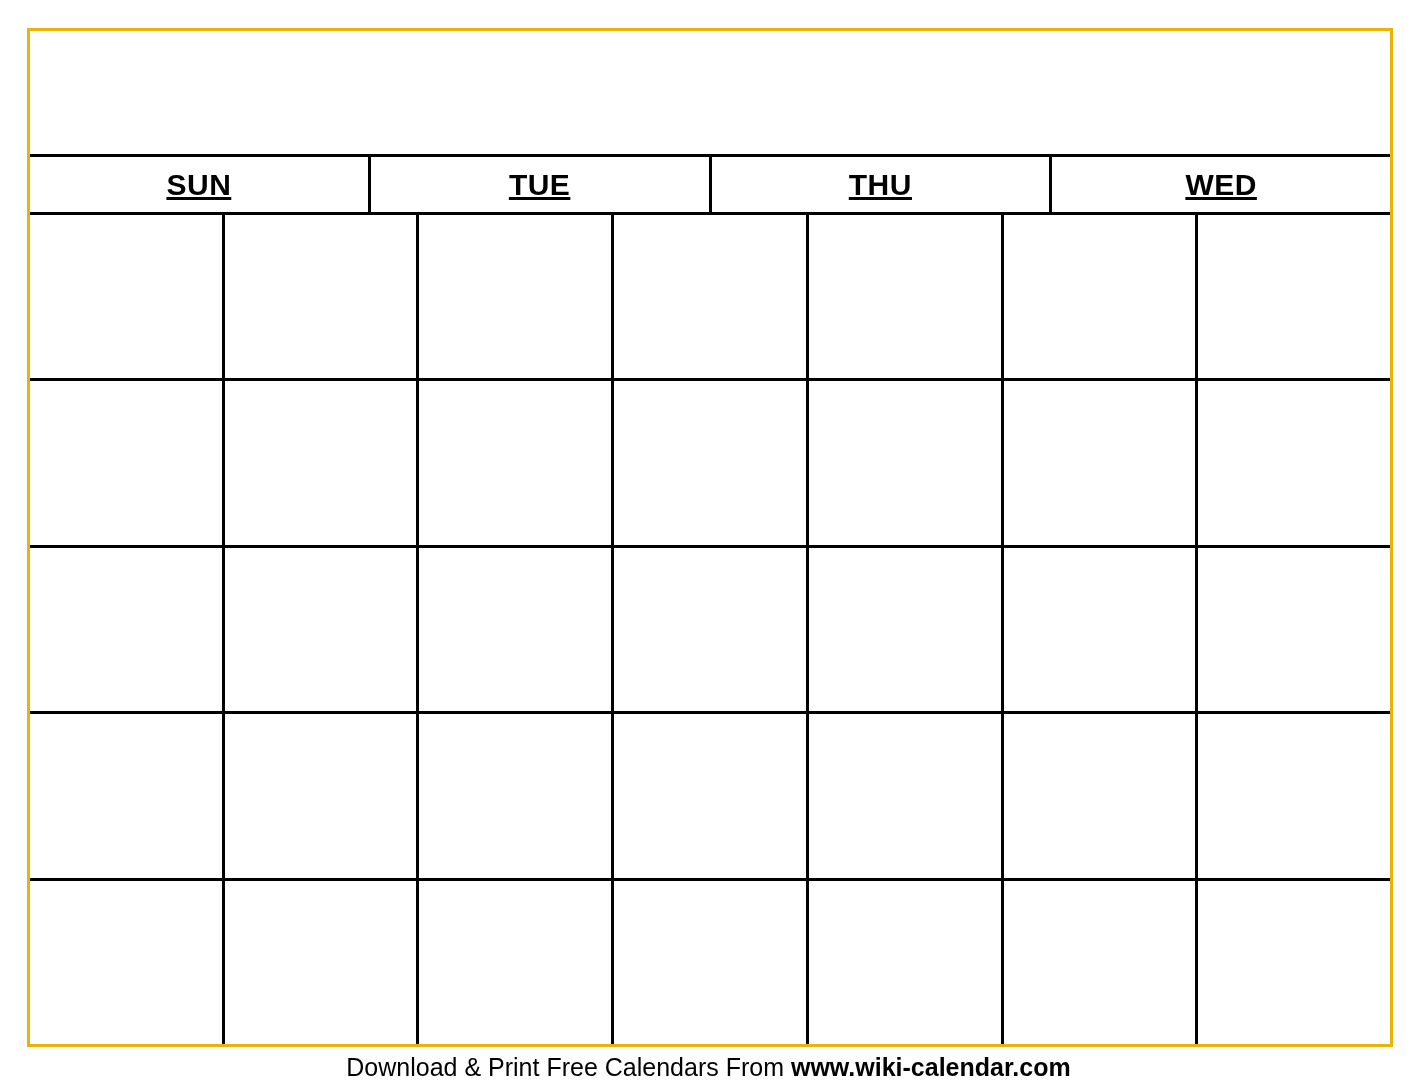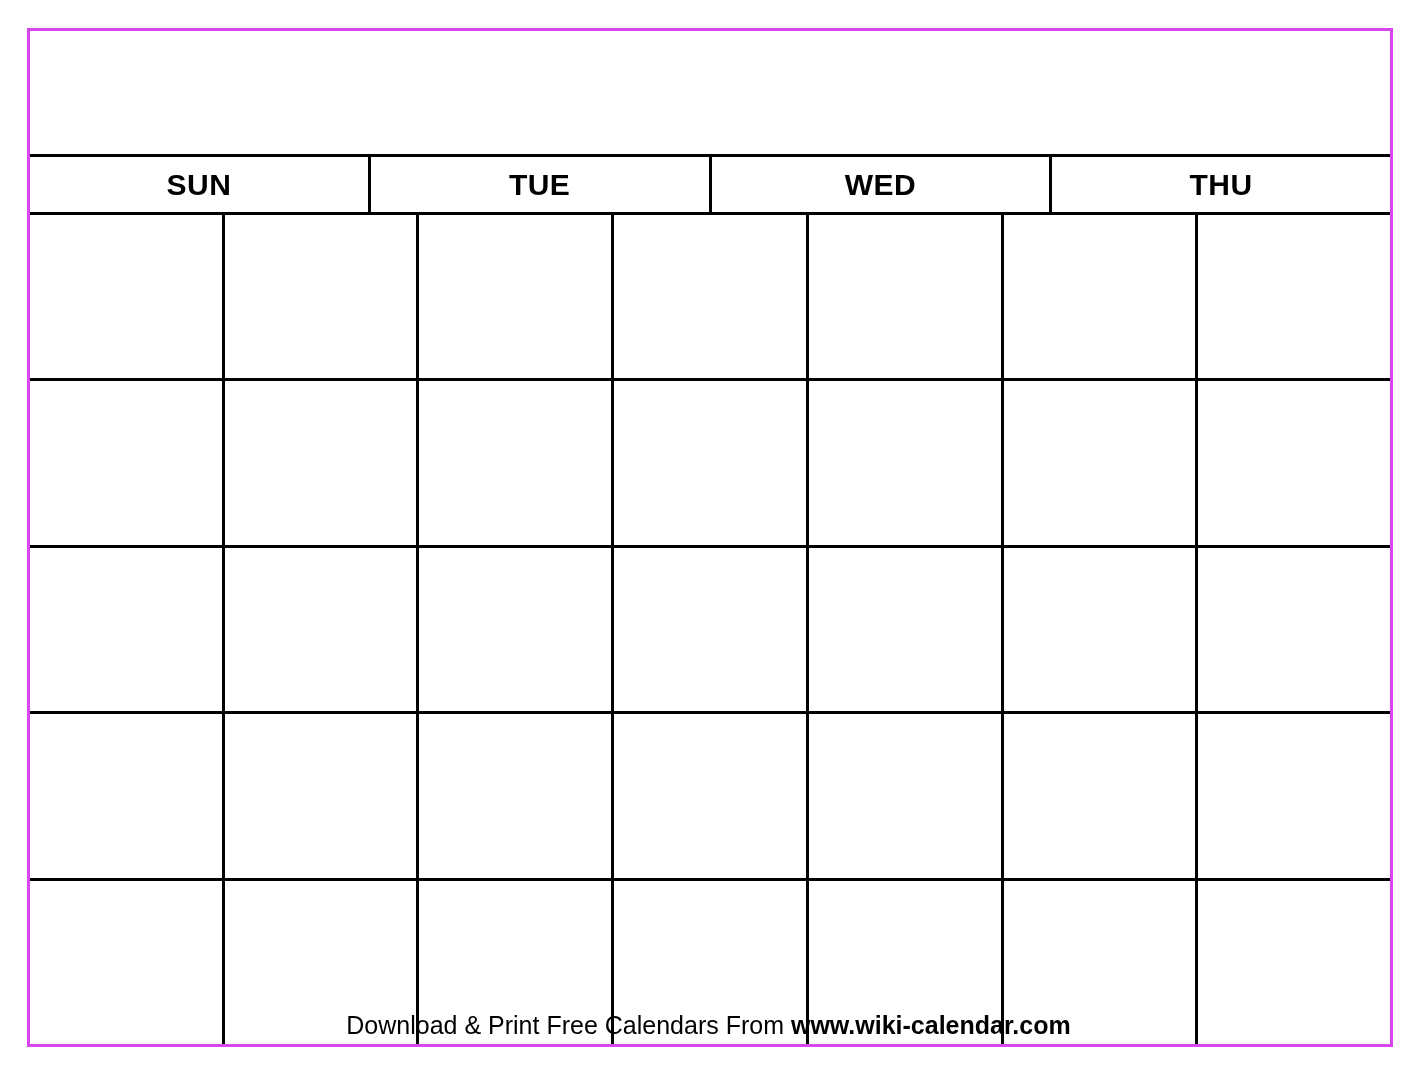--- a/index.html
+++ b/index.html
@@ -21,24 +21,25 @@
     box-sizing: border-box;
     background: #ffffff;
   }
   .calendar {
     position: absolute;
     left: 27px;
     top: 28px;
     width: 1366px;
     height: 1019px;
     box-sizing: border-box;
-    border: 3px solid #d946ef;
+    border: 3px solid #eab308;
     display: flex;
     flex-direction: column;
     background: #ffffff;
+    text-decoration: underline;
   }
   
   .title-band {
     flex: 0 0 126px;
     box-sizing: border-box;
     border-bottom: 3px solid #000000;
     display: flex;
     align-items: center;
     justify-content: center;
   }
@@ -97,21 +98,21 @@
     position: absolute;
     left: 8px;
     top: 4px;
     font-size: 26px;
     font-weight: bold;
   }
   
   .footer {
     position: absolute;
     left: 0;
-    top: 1009px;
+    top: 1051px;
     width: 1417px;
     text-align: center;
     font-size: 25px;
     line-height: 32px;
     white-space: nowrap;
   }
   .footer .site {
     font-weight: bold;
   }
 </style>
@@ -122,22 +123,22 @@
 
   <div class="calendar">
 
     <div class="title-band">
       <div class="title-text"></div>
     </div>
 
     <div class="weekday-row">
       <div class="weekday-cell">SUN</div>
       <div class="weekday-cell">TUE</div>
+      <div class="weekday-cell">THU</div>
       <div class="weekday-cell">WED</div>
-      <div class="weekday-cell">THU</div>
     </div>
 
     <div class="weeks">
 
       <div class="week-row">
         <div class="day-cell">
             <span class="day-number"></span>
           </div>
         <div class="day-cell">
             <span class="day-number"></span>

